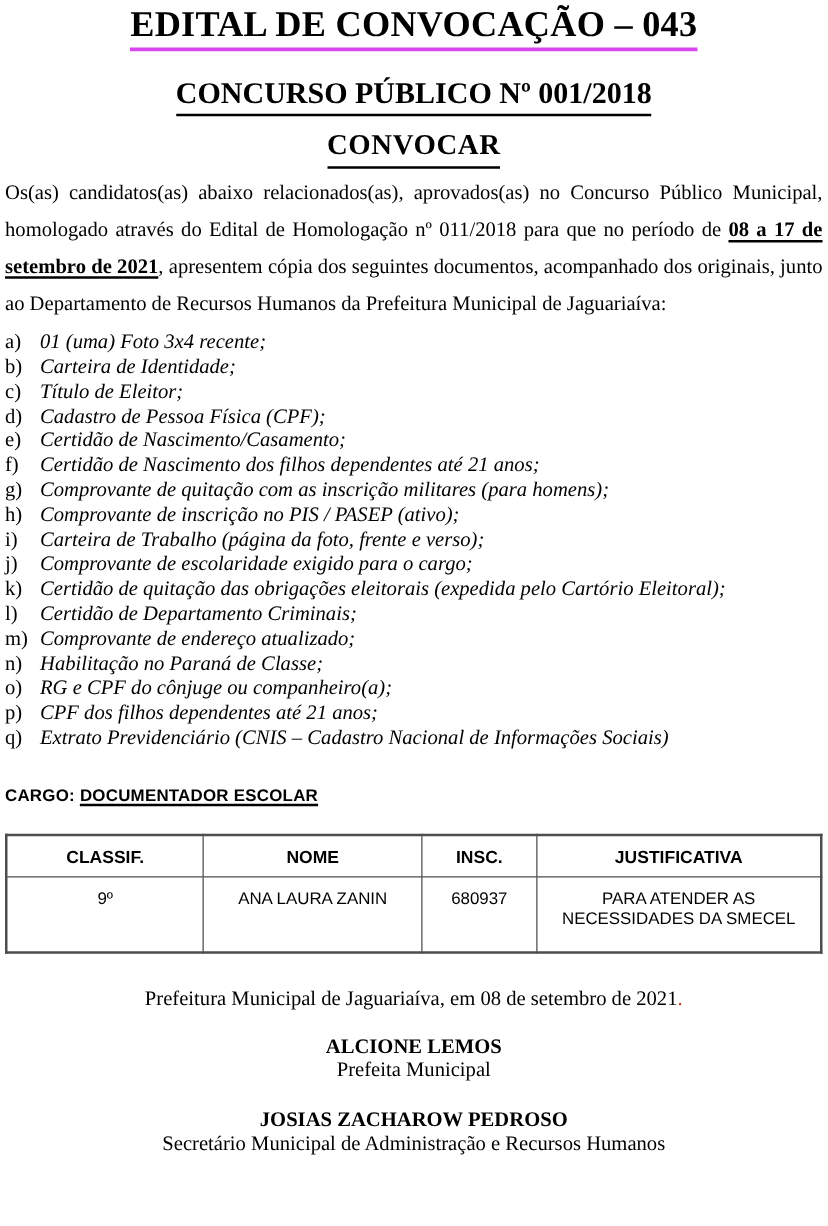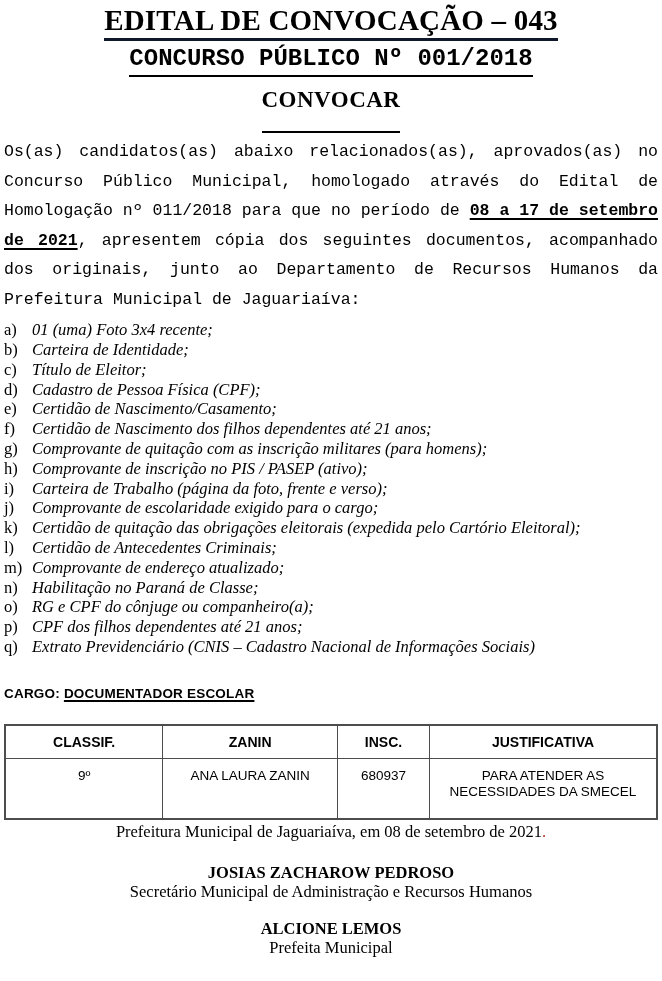--- a/index.html
+++ b/index.html
@@ -17,25 +17,25 @@
     padding: 4px 4px 0 4px;
   }
   
   .title-wrap { text-align: center; }
   .doc-title {
     display: inline-block;
     font-family: "Liberation Serif", serif;
     font-weight: bold;
     font-size: 29px;
     line-height: 1.15;
-    border-bottom: 3px solid #0f172a;
+    border-bottom: 3px solid #d946ef;
     padding-bottom: 1px;
     letter-spacing: 0.2px;
   }
-  .doc-subtitle-wrap { text-align: center; margin-top: 4px; font-family: Liberation Mono, monospace; }
+  .doc-subtitle-wrap { text-align: center; margin-top: 20px; }
   .doc-subtitle {
     display: inline-block;
     font-weight: bold;
     font-size: 24px;
     line-height: 1.2;
     border-bottom: 2.5px solid #000;
     padding-bottom: 1px;
   }
   
   .para {
@@ -45,24 +45,24 @@
     text-justify: inter-word;
   }
   .para-intro { margin-top: 23px; }
   .section-heading-wrap { text-align: center; margin-top: 8px; }
   .section-heading {
     display: inline-block;
     font-weight: bold;
     font-size: 23px;
     line-height: 30px;
     border-bottom: 2.5px solid #000;
-    padding-bottom: 16px;
+    padding-bottom: 2px;
     letter-spacing: 0.5px;
   }
-  .para-convocation { margin-top: 4px; font-family: Liberation Mono, monospace; }
+  .para-convocation { margin-top: 4px; }
   .hl-bold-underline {
     font-weight: bold;
     text-decoration: underline;
     text-decoration-thickness: 2px;
     text-underline-offset: 3px;
   }
   
   .doc-list { margin-top: 6px; }
   .doc-item {
     display: flex;
@@ -113,21 +113,21 @@
     height: 60px;
     vertical-align: top;
     padding: 9px 12px 0 12px;
   }
   .col-classif { width: 24.2%; }
   .col-nome    { width: 26.8%; }
   .col-insc    { width: 14.1%; }
   .col-just    { width: 34.9%; }
   
   .date-line {
-    margin-top: 2px;
+    margin-top: 26px;
     text-align: center;
     font-size: 16.5px;
     line-height: 20px;
   }
   .signature { text-align: center; }
   .sig-1 { margin-top: 18px; }
   .sig-2 { margin-top: 21px; }
   .sig-name {
     font-weight: bold;
     font-size: 16.5px;
@@ -197,21 +197,21 @@
     <div class="doc-item">
         <span class="letter">j)</span>
         <span class="txt">Comprovante de escolaridade exigido para o cargo;</span>
       </div>
     <div class="doc-item">
         <span class="letter">k)</span>
         <span class="txt">Certidão de quitação das obrigações eleitorais (expedida pelo Cartório Eleitoral);</span>
       </div>
     <div class="doc-item">
         <span class="letter">l)</span>
-        <span class="txt">Certidão de Antecedentes Criminais;</span>
+        <span class="txt">Certidão de Departamento Criminais;</span>
       </div>
     <div class="doc-item">
         <span class="letter">m)</span>
         <span class="txt">Comprovante de endereço atualizado;</span>
       </div>
     <div class="doc-item">
         <span class="letter">n)</span>
         <span class="txt">Habilitação no Paraná de Classe;</span>
       </div>
     <div class="doc-item">
@@ -233,40 +233,40 @@
   <table class="conv-table">
     <colgroup>
       <col class="col-classif">
         <col class="col-nome">
         <col class="col-insc">
         <col class="col-just">
     </colgroup>
     <thead>
       <tr>
         <th>CLASSIF.</th>
-        <th>ZANIN</th>
+        <th>NOME</th>
         <th>INSC.</th>
         <th>JUSTIFICATIVA</th>
       </tr>
     </thead>
     <tbody>
       <tr>
         <td>9º</td>
         <td>ANA LAURA ZANIN</td>
         <td>680937</td>
         <td>PARA ATENDER AS NECESSIDADES DA SMECEL</td>
       </tr>
     </tbody>
   </table>
 
   <p class="date-line"><span>Prefeitura Municipal de Jaguariaíva, em 08 de setembro de 2021</span><span style="color: rgb(192, 57, 43);">.</span></p>
 
+  <div class="signature sig-1">
+    <div class="sig-name">ALCIONE LEMOS</div>
+    <div class="sig-role">Prefeita Municipal</div>
+  </div>
+
   <div class="signature sig-2">
     <div class="sig-name">JOSIAS ZACHAROW PEDROSO</div>
     <div class="sig-role">Secretário Municipal de Administração e Recursos Humanos</div>
   </div>
 
-  <div class="signature sig-1">
-    <div class="sig-name">ALCIONE LEMOS</div>
-    <div class="sig-role">Prefeita Municipal</div>
-  </div>
-
 </div>
 
 </body></html>

